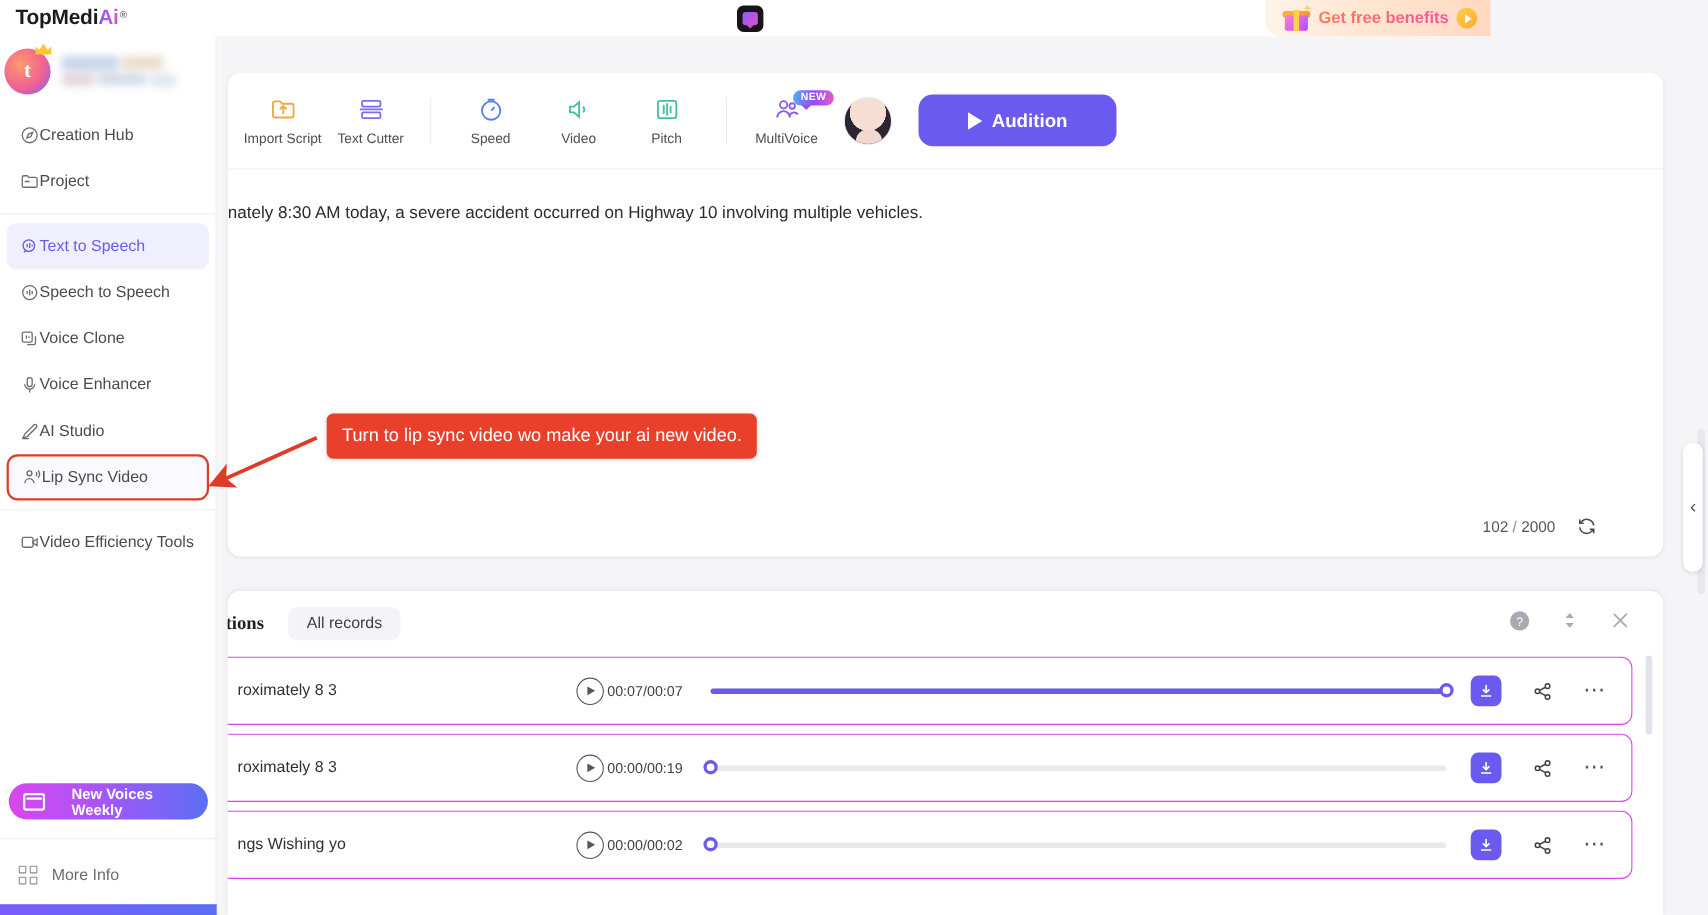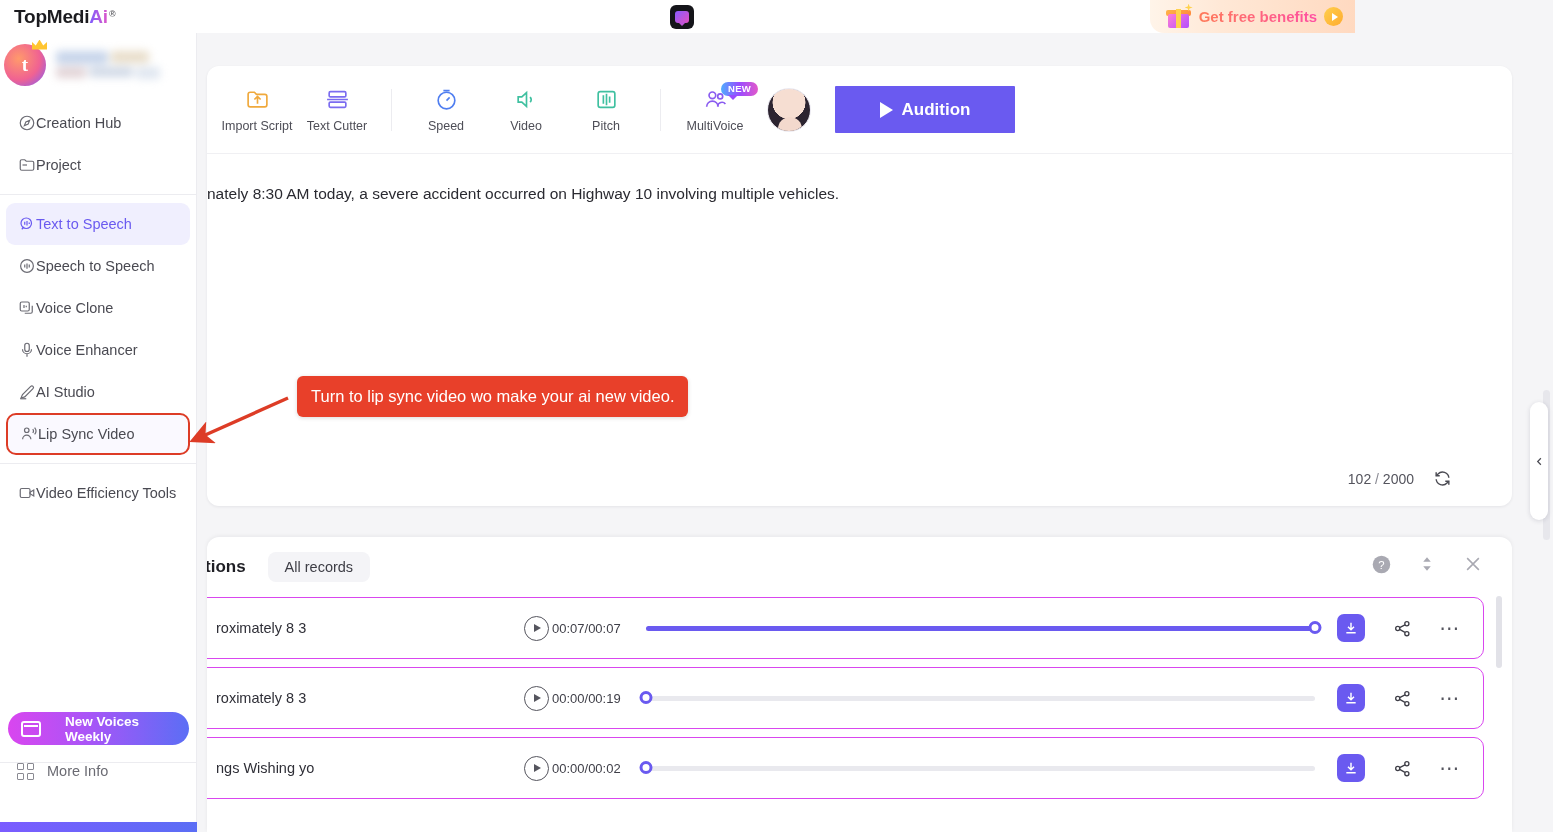--- a/index.html
+++ b/index.html
@@ -79,21 +79,21 @@
   .promo {
     position: absolute; bottom: 87px; left: 8px; width: 181px; height: 33px;
     border-radius: 17px; background: linear-gradient(90deg,#d946ef 0%, #a855f7 45%, #5b6ef5 100%);
     display:flex; align-items:center; gap:8px; padding-left:13px; cursor:pointer;
   }
   .promo .cal { width:16px; height:16px; border:2px solid #fff; border-radius:3px; position:relative; flex:none; }
   .promo .cal::before { content:""; position:absolute; top:2px; left:1px; right:1px; height:2px; background:#fff; }
   .promo span { color:#fff; font-size:13.5px; font-weight:700;padding-left:16px; }
   .more-info {
     position:absolute; bottom: 28px; left: 0; width: 197px; height: 42px;
-    display:flex; align-items:flex-start; gap:13px; padding-left:17px;
+    display:flex; align-items:flex-end; gap:13px; padding-left:17px;
     border-top:1px solid #ececf0; color:#6b6b73; font-size:14.5px; cursor:pointer;
   }
   .grid-ico { width:17px; height:17px; display:grid; grid-template-columns:1fr 1fr; grid-template-rows:1fr 1fr; gap:3px; flex:none; }
   .grid-ico i { border:1.5px solid #8a8a92; border-radius:1px; display:block; }
   .bottom-strip { position:absolute; bottom:0; left:0; width:197px; height:10px; background: linear-gradient(90deg,#7b5cff,#5b6ef5); }
 
   
   .editor-card {
     position: absolute; left: 207px; top: 66px; width: 1305px; height: 440px;
     background:#fff; border-radius: 12px; box-shadow: 0 1px 3px rgba(20,20,40,.07);
@@ -113,21 +113,21 @@
     font-size: 9.5px; font-weight: 700; letter-spacing:.3px;
   }
   .new-tag::after { content:""; position:absolute; left:7px; bottom:-4px; width:0;height:0;border-left:5px solid transparent;border-right:5px solid transparent;border-top:5px solid #9a4bff; }
   .voice-avatar {
     width: 44px; height: 44px; border-radius:50%; overflow:hidden; margin-left: 12px;
     background: radial-gradient(circle at 50% 32%, #f6ded2 0 46%, transparent 47%), linear-gradient(160deg,#2c2430 0 100%);
     border: 1px solid #eceaf2; position:relative; flex:none; cursor:pointer;
   }
   .voice-avatar::after { content:""; position:absolute; left:10px; bottom:0; width:24px; height:14px; border-radius:12px 12px 0 0; background:#f3d9cd; }
   .audition-btn {
-    margin-left: 24px; height: 47px; width: 180px; border-radius: 1px;
+    margin-left: 24px; height: 47px; width: 180px; border-radius: 13px;
     background:#6a5af0; color:#fff; font-size:17px; font-weight:700;
     display:flex; align-items:center; justify-content:center; gap:9px; cursor:pointer; border:none;
     font-family:"Liberation Sans", sans-serif;
     text-align:right;
   }
   .audition-btn .play { width:0;height:0;border-left:13px solid #fff;border-top:8px solid transparent;border-bottom:8px solid transparent; }
 
   .script-area { position:relative; height: 352px; }
   .script-text {
     position:absolute; left: 0; top: 28px; width: 1290px;
@@ -140,21 +140,21 @@
   .counter b { color:#54545d; font-weight:400; }
   .refresh-ico { width:19px;height:19px;color:#4a4a52; cursor:pointer; }
 
   
   .records {
     position:absolute; left:207px; top: 537px; width: 1305px; height: 295px;
     background:#fff; border-radius: 12px 12px 0 0; box-shadow: 0 -1px 4px rgba(20,20,40,.06);
     overflow:hidden;
   }
   .rec-head { height: 60px; display:flex; align-items:center; padding-left: 0; position:relative; }
-  .rec-title { font-size: 17px; font-weight: 700; color:#1e1e24; margin-left: -2px; }
+  .rec-title { font-size: 17px; font-weight: 700; color:#1e1e24; margin-left: -2px; font-family: Liberation Serif, serif; }
   .rec-tab {
     margin-left: 22px; padding: 7px 17px; border-radius: 8px;
     background:#f4f4f7; color:#3d3d45; font-size:14.5px; cursor:pointer;
   }
   .rec-actions { position:absolute; right: 28px; top: 16px; display:flex; align-items:center; gap: 24px; }
   .icon-btn { width: 22px; height: 22px; color:#a9a9b2; cursor:pointer; display:flex; align-items:center; justify-content:center; }
 
   .rec-row {
     height: 62px; margin: 0 28px 8px 0; border:1px solid #d946ef; border-radius: 10px;
     display:flex; align-items:center; background:#fff; position:relative;

